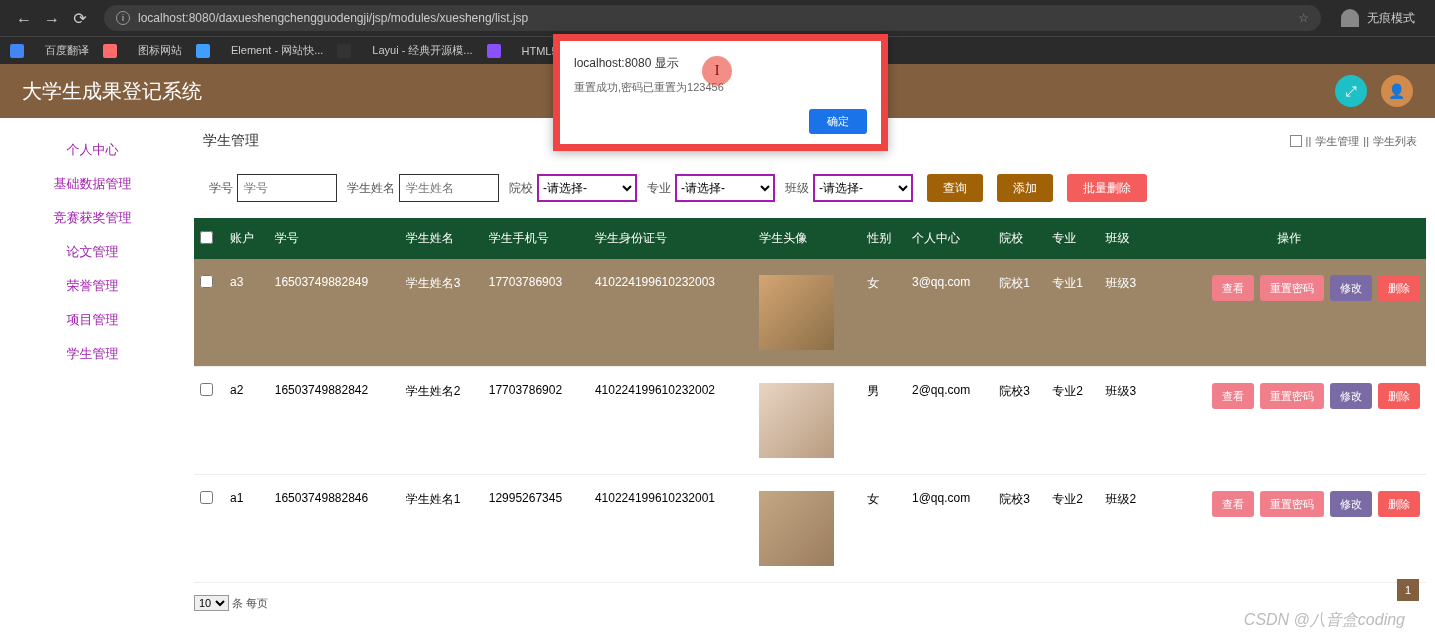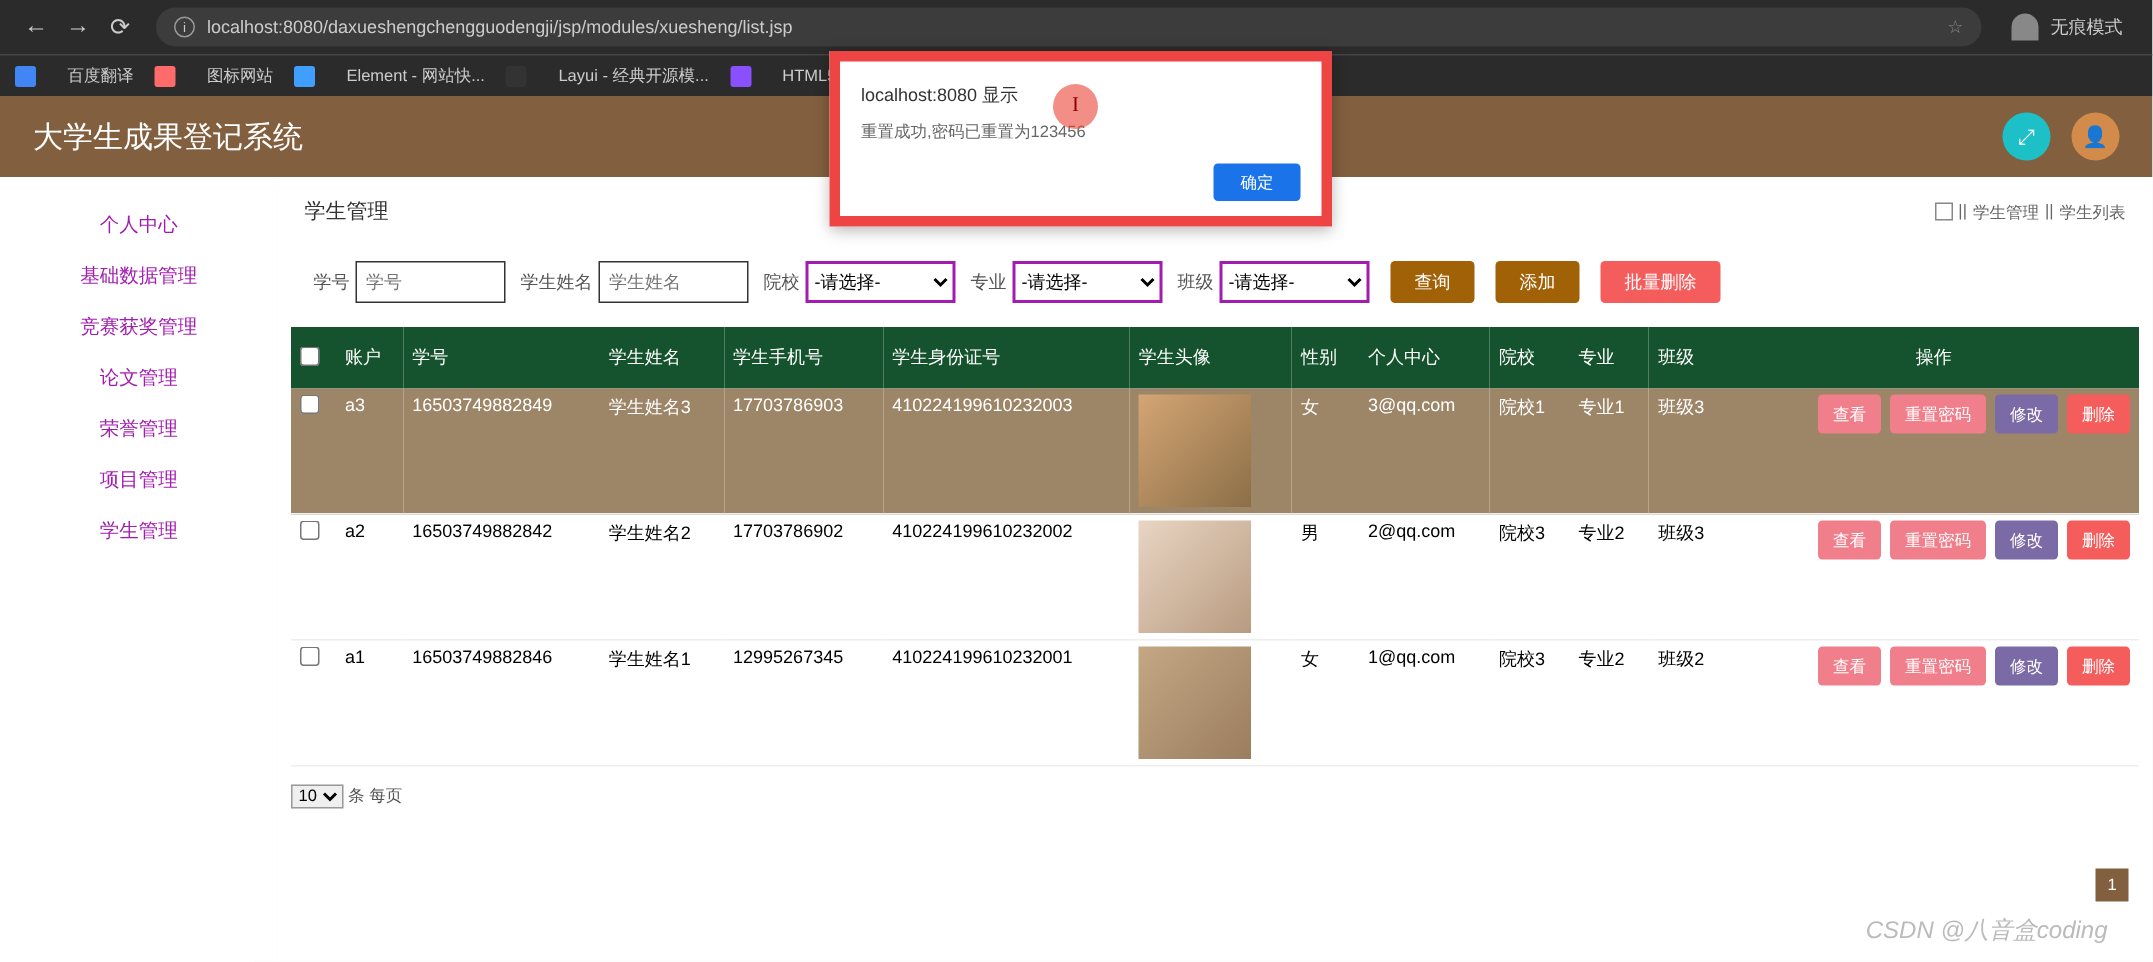--- a/index.html
+++ b/index.html
@@ -36,21 +36,21 @@
 .btn-red{background:#f55d5d}
 .btn-purple{background:#7a6aa5}
 .btn-pink{background:#f07f8b}
 .filters .btn{margin-left:10px}
 table{width:calc(100% - 18px);margin:6px 9px;border-collapse:collapse}
 thead{background:#14532d;color:#fff}
 th{padding:12px 6px;text-align:left;font-weight:normal;font-size:12px}
 th.center{text-align:center}
 tbody tr{border-bottom:1px solid #eee}
 tbody tr:first-child{background:#9d8568;color:#fff}
-td{padding:4px 6px;font-size:12px;vertical-align:top}
+td{padding:16px 6px;font-size:12px;vertical-align:top}
 .chk{width:13px;height:13px}
 .avatar{width:75px;height:75px;background:linear-gradient(135deg,#d4a574,#8b6f47);display:block}
 .avatar.a2{background:linear-gradient(135deg,#e8d5c4,#b89b7f)}
 .avatar.a3{background:linear-gradient(135deg,#c4a884,#9b7d5f)}
 .ops{display:flex;gap:6px;justify-content:flex-end}
 .ops .btn{height:26px;padding:0 10px;font-size:11px}
 .pager-l{padding:6px 9px;font-size:11px;color:#555}
 .pager-l select{border:1px solid #999;font-size:11px}
 .pager-r{position:absolute;right:16px;bottom:40px}
 .pg-btn{background:#825f3f;color:#fff;width:22px;height:22px;display:flex;align-items:center;justify-content:center;font-size:11px}

